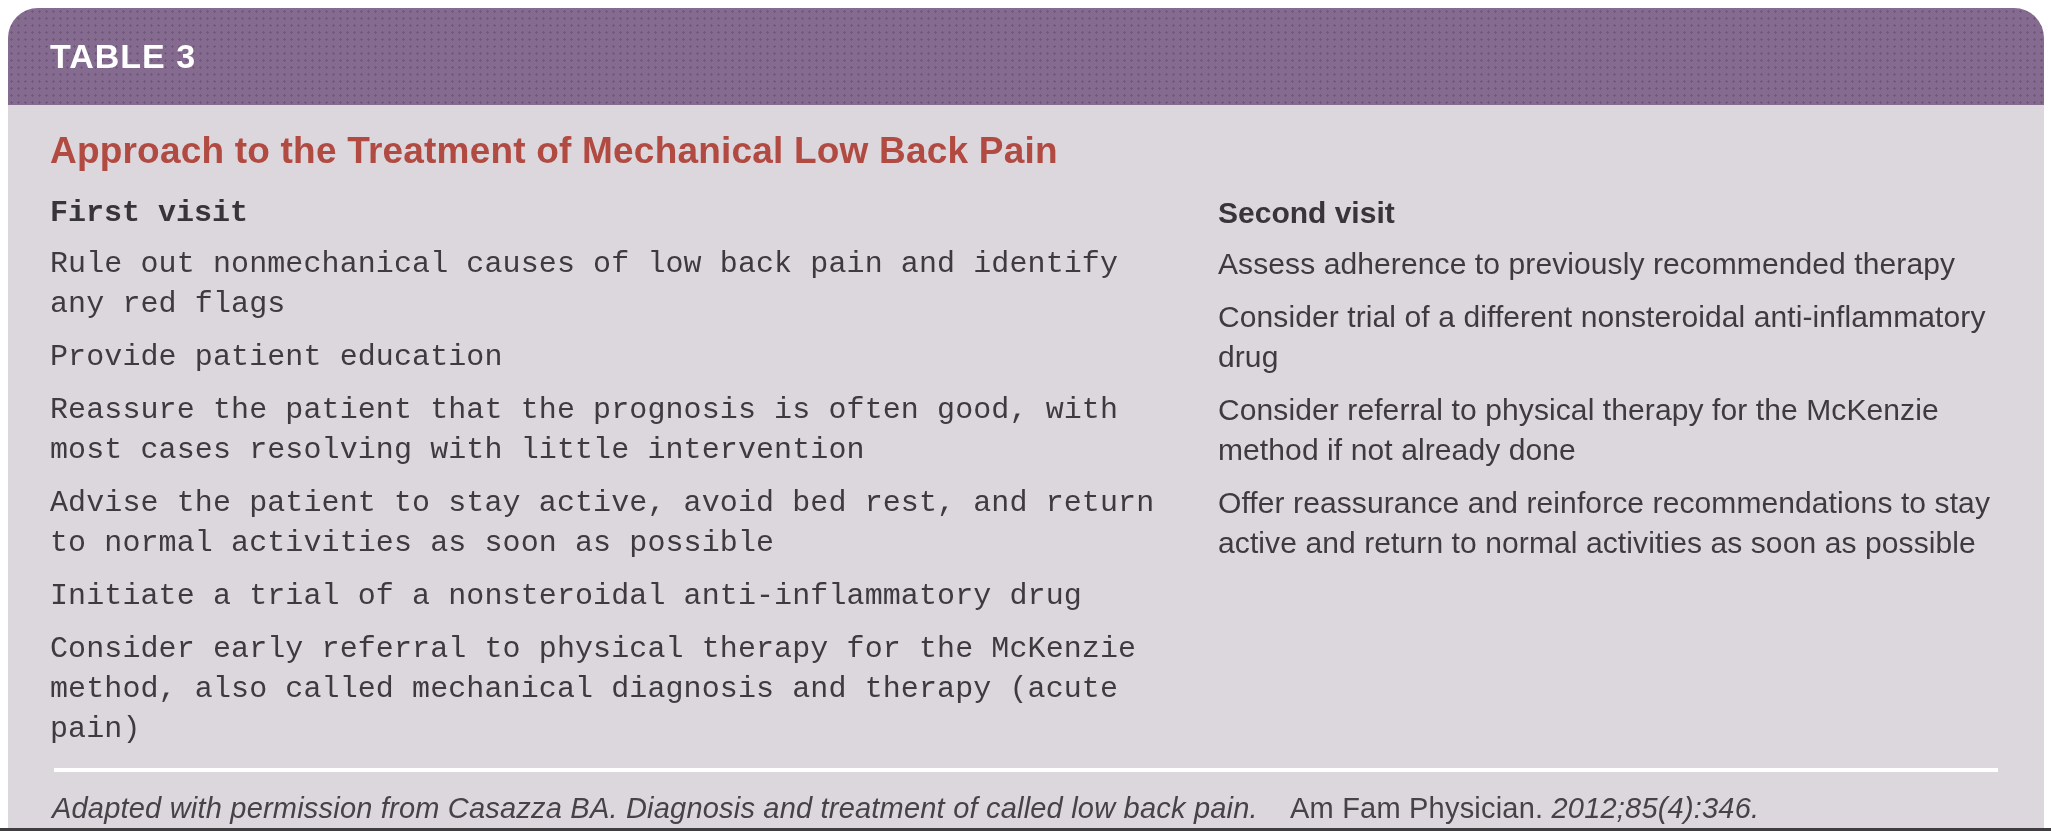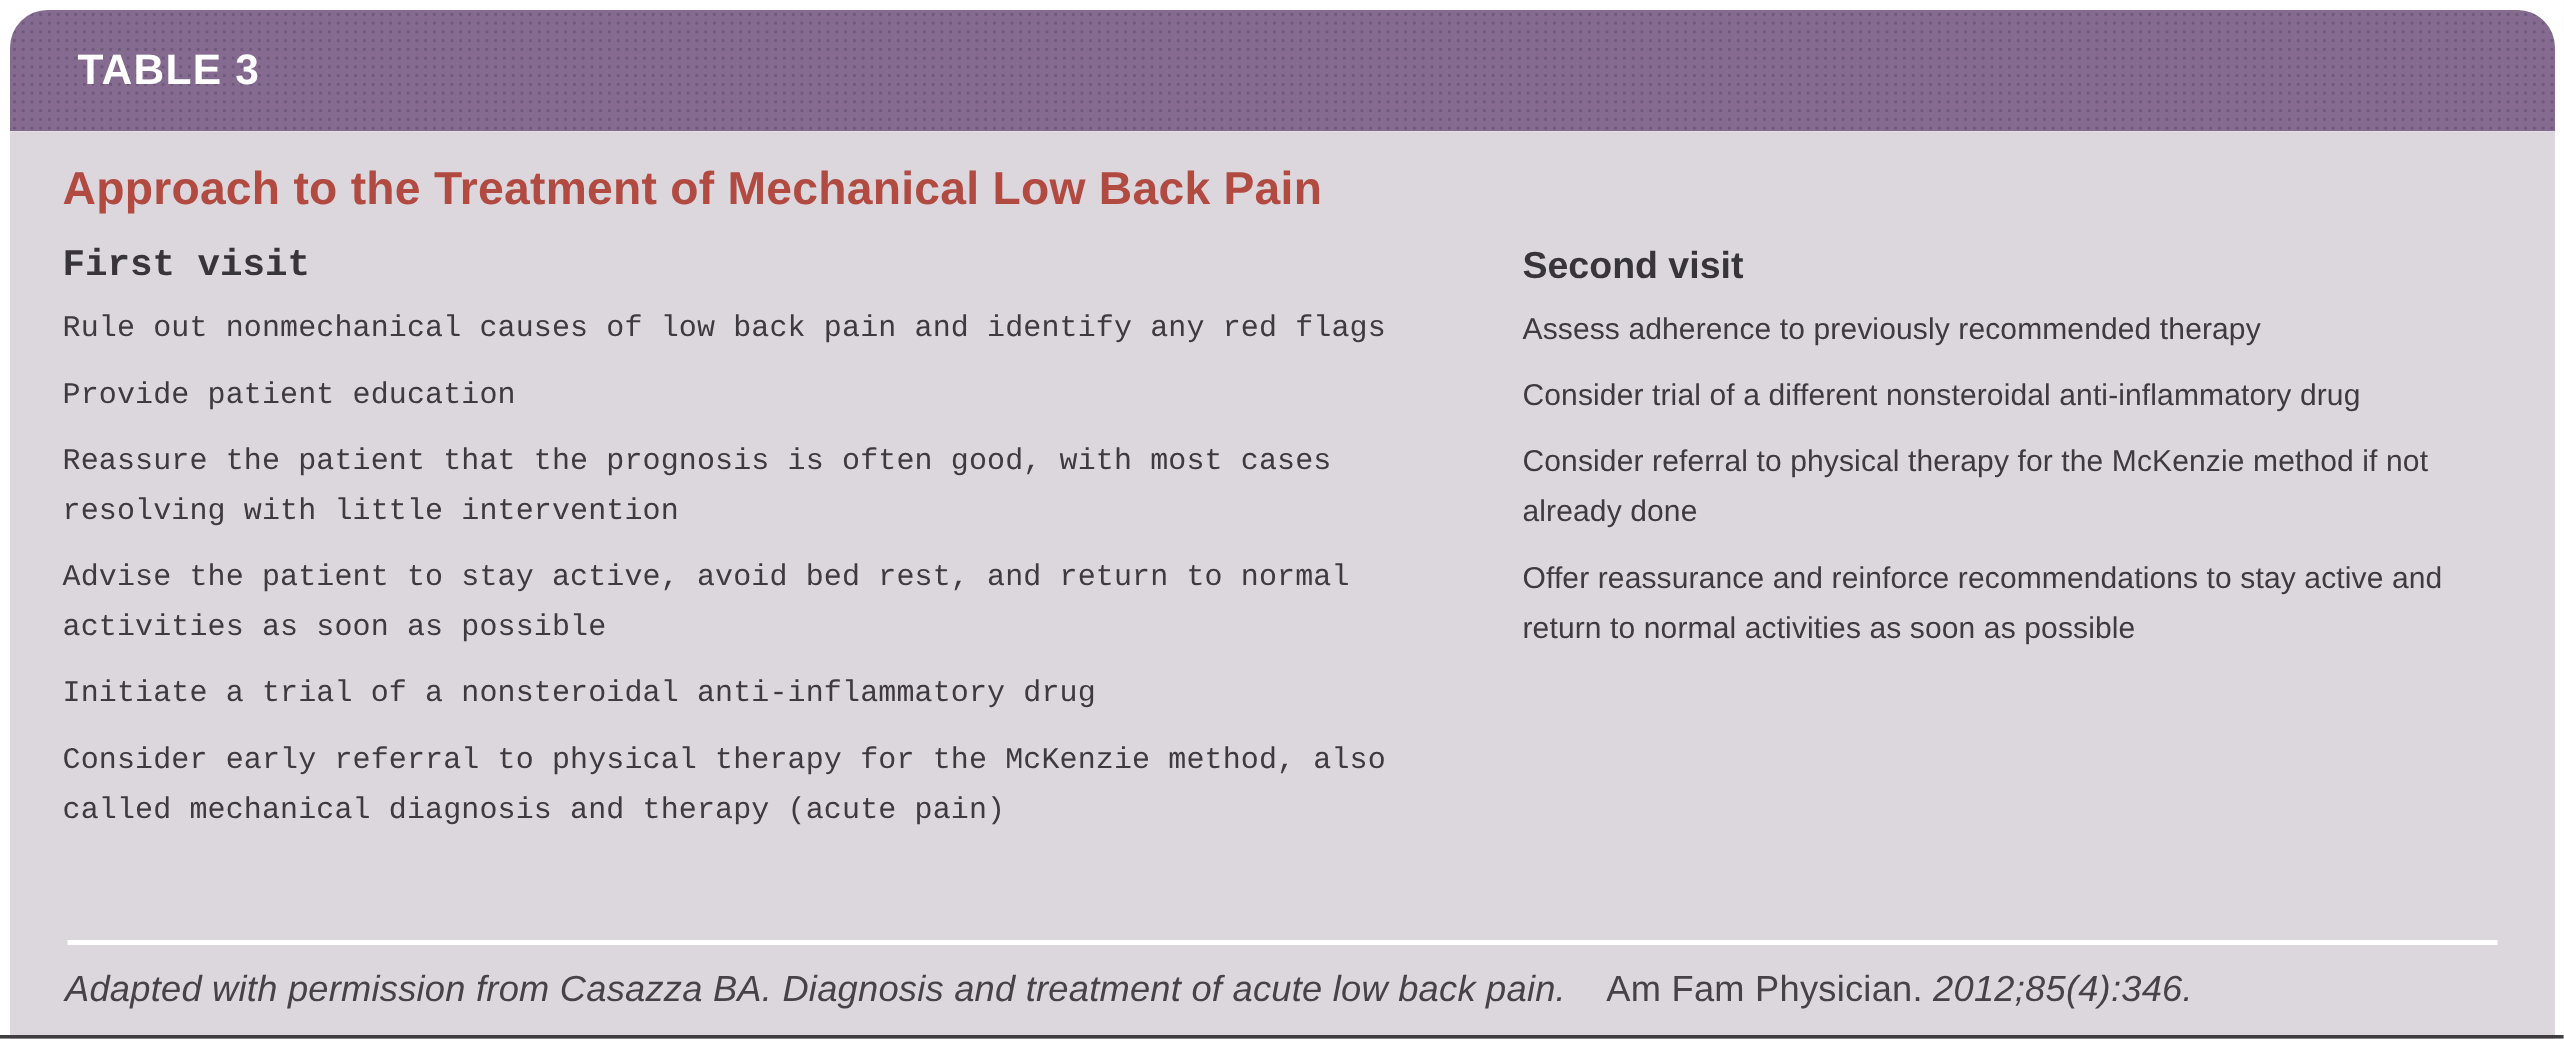--- a/index.html
+++ b/index.html
@@ -21,21 +21,21 @@
     width: 2036px; height: 816px;
   }
   .card-header {
     height: 97px;
     background-color: #866b91;
     background-image: radial-gradient(#6f5a7c 1.1px, rgba(0,0,0,0) 1.4px);
     background-size: 7px 7px;
     border-radius: 30px 30px 0 0;
     display: flex;
     align-items: center;
-    padding-left: 54px;
+    padding-left: 42px;
     box-sizing: border-box;
   }
   .table-label {
     color: #ffffff;
     font-size: 34px;
     font-weight: bold;
     letter-spacing: 1px;
   }
   .card-body {
     height: 802px;
@@ -63,21 +63,21 @@
   .col-right { flex: 1; }
   .col-heading {
     margin: 0 0 14px 0;
     color: #38353a;
     font-size: 30px;
     font-weight: bold;
   }
   .item {
     margin: 0 0 13px 0;
     color: #3e3a3f;
-    font-size: 24px;
+    font-size: 30px;
     line-height: 40px;
     letter-spacing: 0.1px;
   }
   .divider {
     border: none;
     height: 4px;
     background: #ffffff;
     margin: 6px 2px 0 4px;
   }
   .footnote {
@@ -125,19 +125,19 @@
           <p class="item">Assess adherence to previously recommended therapy</p>
           <p class="item">Consider trial of a different nonsteroidal anti-inflammatory drug</p>
           <p class="item">Consider referral to physical therapy for the McKenzie method if not already done</p>
           <p class="item">Offer reassurance and reinforce recommendations to stay active and return to normal activities as soon as possible</p>
         </div>
 
       </div>
 
       <hr class="divider">
 
-      <p class="footnote"><span>Adapted with permission from Casazza BA. Diagnosis and treatment of acute low back pain.</span> <span class="roman">Am Fam Physician.</span> <span>2012;85(4):346.</span></p>
+      <p class="footnote"><span>Adapted with permission from Casazza BA. Diagnosis and treatment of called low back pain.</span> <span class="roman">Am Fam Physician.</span> <span>2012;85(4):346.</span></p>
     </div>
 
   </div>
 
   <div class="bottom-rule"></div>
 </div>
 
 </body></html>

